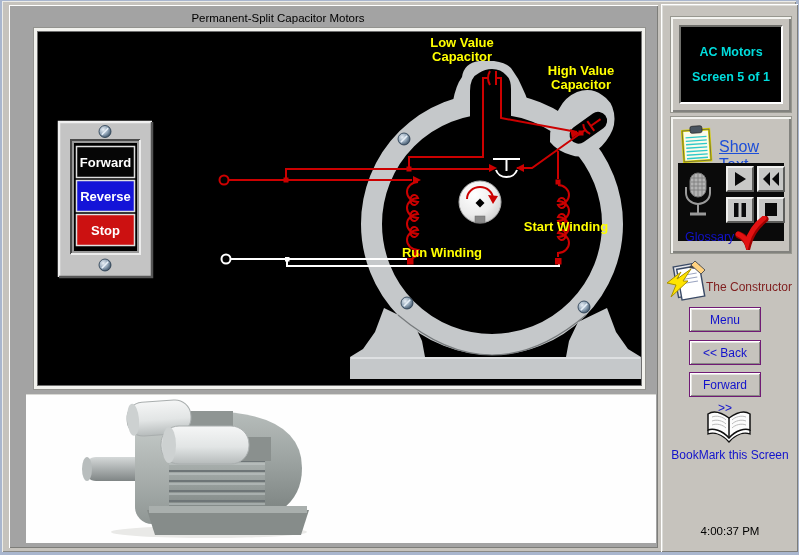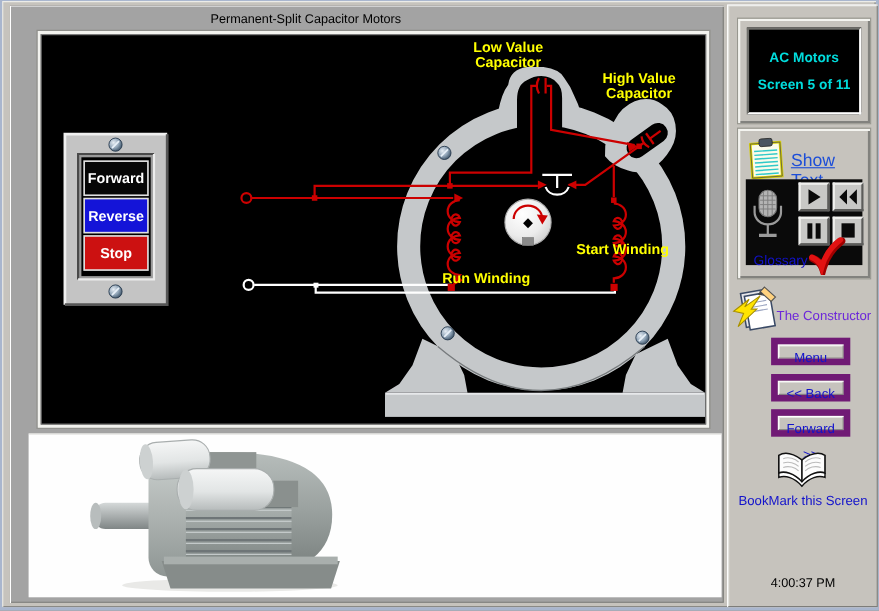--- a/index.html
+++ b/index.html
@@ -57,24 +57,24 @@
   .media-black{position:absolute;left:7px;top:46px;width:106px;height:78px;background:#0a0a0a;}
   .media-btn{
     position:absolute;width:28px;height:26px;background:#c8c8c6;
     border-top:2px solid #f0f0ee;border-left:2px solid #f0f0ee;
     border-bottom:2px solid #5c5c5a;border-right:2px solid #5c5c5a;
     padding:0;display:flex;align-items:center;justify-content:center;
   }
   .glossary-label{position:absolute;left:14px;top:113px;color:#1212cc;font-size:12.5px;}
   .check-icon{position:absolute;left:62px;top:99px;}
   .constructor-row{position:absolute;left:2px;top:255px;width:135px;height:48px;}
-  .constructor-label{position:absolute;left:43px;top:21px;color:#6d28d9;font-size:12px;}
+  .constructor-label{position:absolute;left:43px;top:21px;color:#7f1d1d;font-size:12px;}
   .nav-btn{
-    position:absolute;left:40px;width:72px;height:25px;background:#c6c3bd;
-    border:6px solid #701a75;
+    position:absolute;left:28px;width:72px;height:25px;background:#c6c3bd;
+    border:1px solid #701a75;
     box-shadow:inset 1px 1px 0 #ffffff, inset -1px -1px 0 #8a8a86, inset 2px 2px 0 #e6e6e2;
     color:#1212cc;font-size:12px;text-align:center;line-height:23px;
     font-family:"Liberation Sans",sans-serif;
   }
   .bookmark-area{position:absolute;left:0;top:400px;width:137px;text-align:center;}
   .bookmark-label{position:absolute;left:3px;top:44px;width:132px;color:#1212cc;font-size:12px;text-align:center;}
   .exit-plate{
     position:absolute;left:38px;top:460px;width:61px;height:57px;
     background:linear-gradient(135deg,#ebebeb 0%,#cfcfcf 55%,#aeaeae 100%);
     border:1px solid #8a8a8a;
@@ -302,21 +302,21 @@
         <ellipse cx="78" cy="464" rx="5" ry="12" fill="#b8bdbd"></ellipse>
       </svg>
     </div>
   </div>
 
   <div class="sidebar">
 
     <div class="raised-box screen-box">
       <div class="screen-black">
         <div class="screen-line">AC Motors</div>
-        <div class="screen-line">Screen 5 of 11</div>
+        <div class="screen-line">Screen 5 of 1</div>
       </div>
     </div>
 
     <div class="raised-box media-box">
       <svg width="32" height="38" viewBox="0 0 32 38" style="position:absolute;left:10px;top:8px;">
         <g transform="rotate(-4 16 19)">
           <rect x="2" y="5" width="27" height="31" fill="#fbfbea" stroke="#d6ce00" stroke-width="2.4"></rect>
           <rect x="2" y="5" width="27" height="31" fill="none" stroke="#55554a" stroke-width="0.7"></rect>
           <g stroke="#2fc9c9" stroke-width="1.3">
             <line x1="5" y1="12" x2="26" y2="12"></line>

